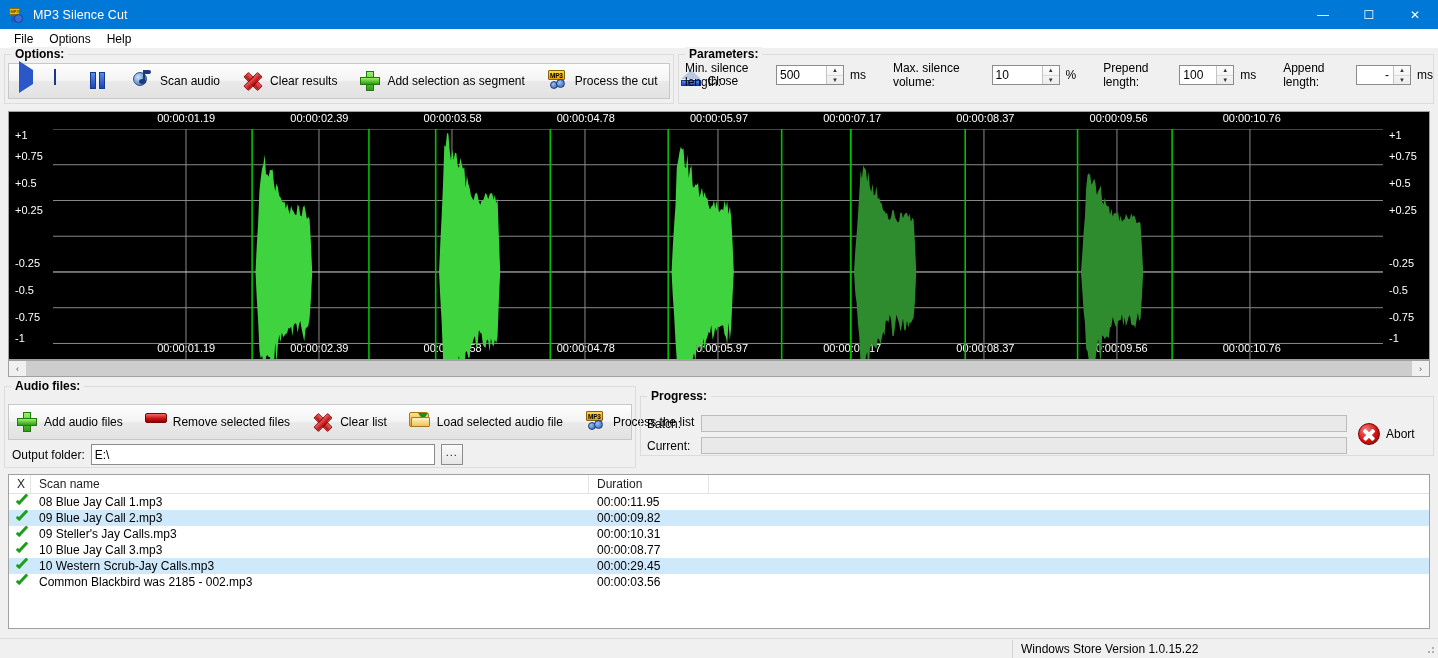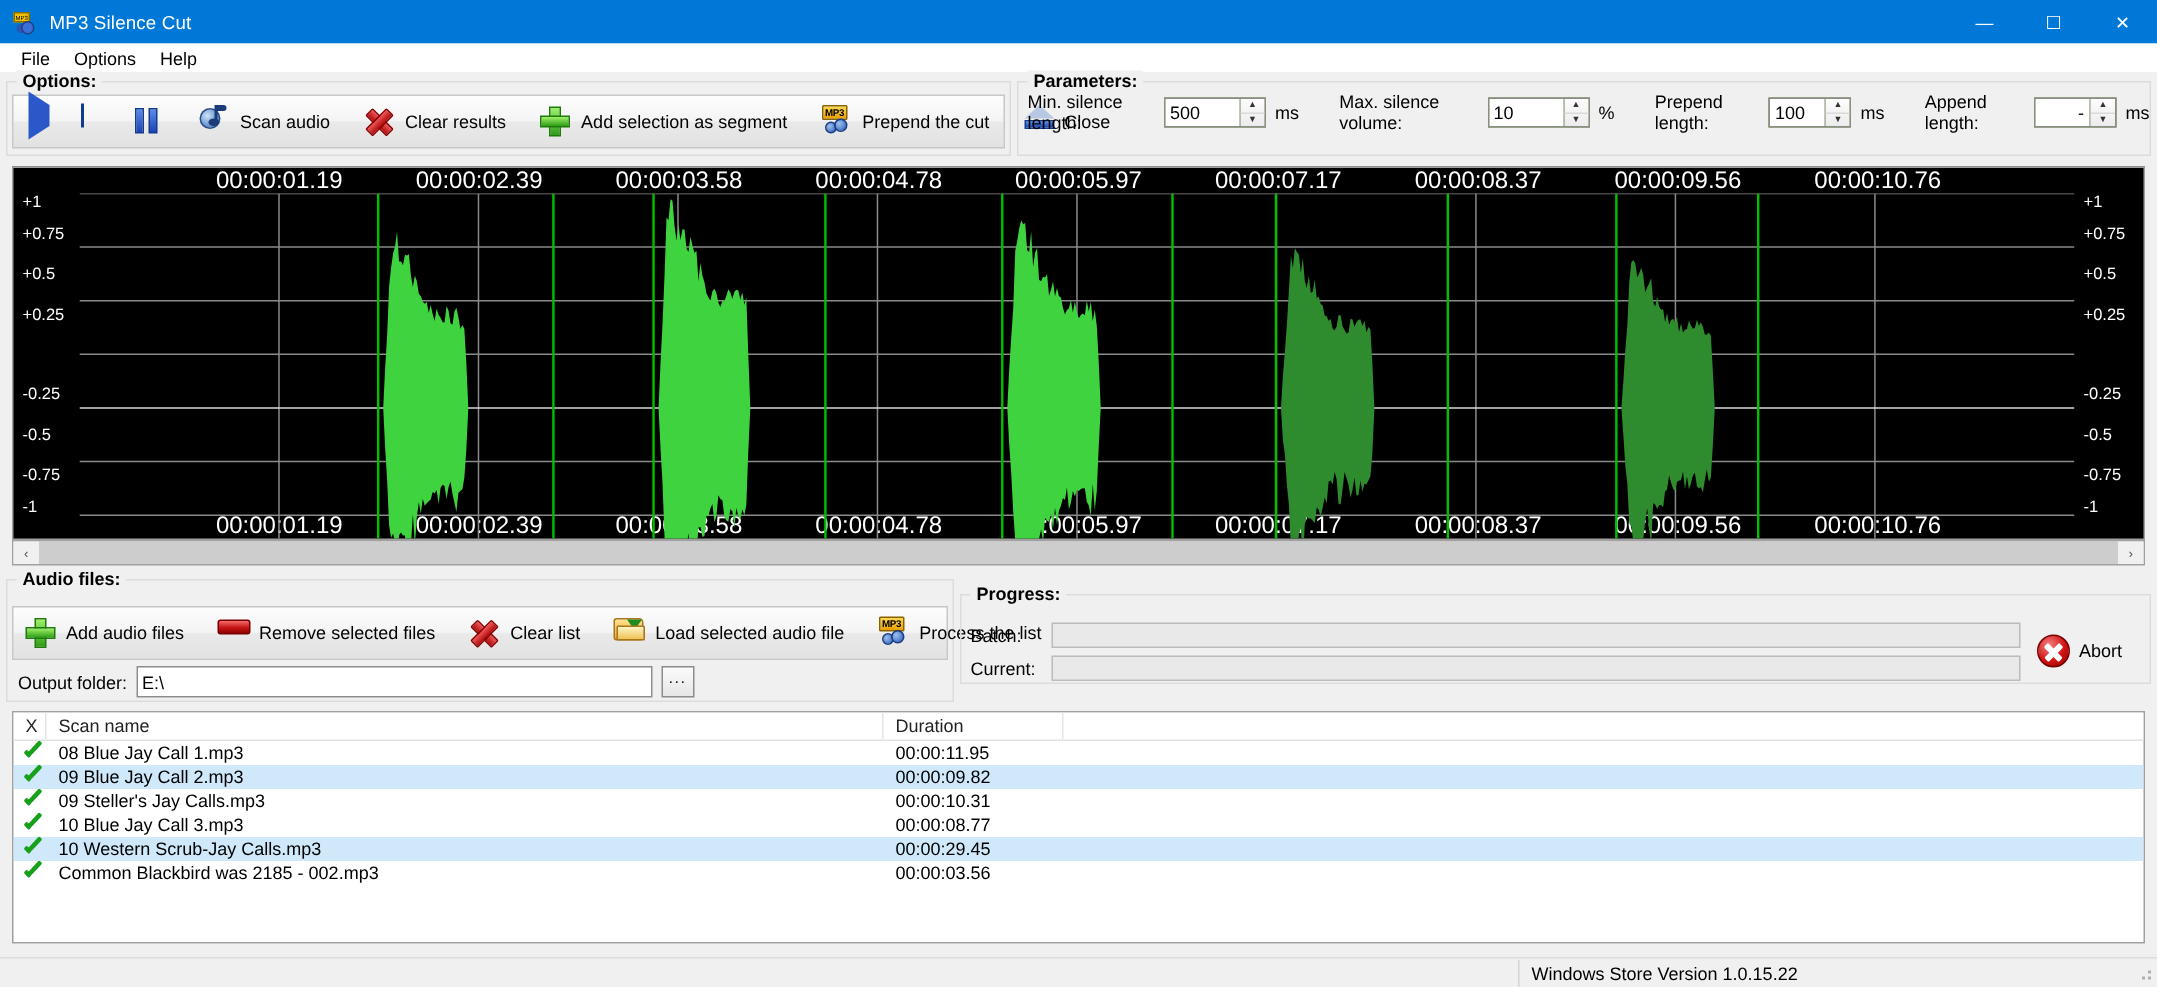--- a/index.html
+++ b/index.html
@@ -183,21 +183,21 @@
     content:"";position:absolute;left:1px;top:6px;width:5px;height:3px;
     background:#18a018;transform:rotate(45deg);border-radius:1px;
   }
   .check-ic:after{
     content:"";position:absolute;left:3px;top:2px;width:11px;height:3.2px;
     background:#18a018;transform:rotate(-47deg);border-radius:1px;
   }
 
   
   .fld-label { font-size:12px; }
-  .spin-wrap { display:flex; align-items:stretch; height:20px; border:1px solid #8c8c8c; background:#4d7c0f; }
+  .spin-wrap { display:flex; align-items:stretch; height:20px; border:1px solid #8c8c8c; background:#0f766e; }
   .spin-wrap input {
     border:0; outline:0; height:18px; font-size:12px; padding:0 3px;
     font-family:"Liberation Sans", sans-serif; background:#fff;
   }
   .spin-btns {
     width:17px; border-left:1px solid #c4c4c4;
     background:linear-gradient(to bottom,#fdfdfd,#ececec);
     display:flex;flex-direction:column;
   }
   .spin-btns i {
@@ -214,21 +214,21 @@
     width:22px;height:21px;border:1px solid #8c8c8c;
     background:linear-gradient(to bottom,#fbfbfb,#e6e6e6);
     display:flex;align-items:center;justify-content:center;font-size:11px;
     letter-spacing:1px; line-height:6px; padding-bottom:5px; color:#222;
   }
   .prog-bar { height:17px; border:1px solid #bcbcbc; background:#e9e9e9; }
 
   
   #wave-area { position:absolute; left:8px; top:111px; width:1422px; height:249px;
                background:#000; border:1px solid #a0a0a0; overflow:hidden; }
-  .ruler { position:absolute; left:0; width:100%; height:17px; color:#fff; font-size:16px; }
+  .ruler { position:absolute; left:0; width:100%; height:17px; color:#fff; font-size:11px; }
   .ruler span { position:absolute; transform:translateX(-50%); white-space:nowrap; }
   #wave-canvas { position:absolute; left:44px; top:17px; right:46px; bottom:17px; }
   .axis { position:absolute; top:17px; bottom:17px; width:44px; color:#fff; font-size:11px; }
   .axis span { position:absolute; transform:translateY(-50%); }
   #axis-left { left:6px; }
   #axis-right { right:0; width:46px; }
   #axis-right span { left:6px; }
 
   
   #wave-scroll { position:absolute; left:8px; top:360px; width:1422px; height:17px;
@@ -326,21 +326,21 @@
   <div class="tb-btn">
     <span class="ico"><span class="greenplus"></span></span>
     <span class="lbl">Add selection as segment</span>
   </div>
   <div class="tb-sep"></div>
 
   <div class="tb-btn">
     <span class="ico">
       <span class="mp3-ic"><span class="tag">MP3</span><span class="c2"></span><span class="c1"></span></span>
     </span>
-    <span class="lbl">Prepend the cut</span>
+    <span class="lbl">Process the cut</span>
   </div>
   <div class="tb-sep"></div>
 
   <div class="tb-btn">
     <span class="ico">
       <span class="eject-ic"><span class="tri"></span><span class="bar"></span></span>
     </span>
     <span class="lbl">Close</span>
   </div>
 </div>

